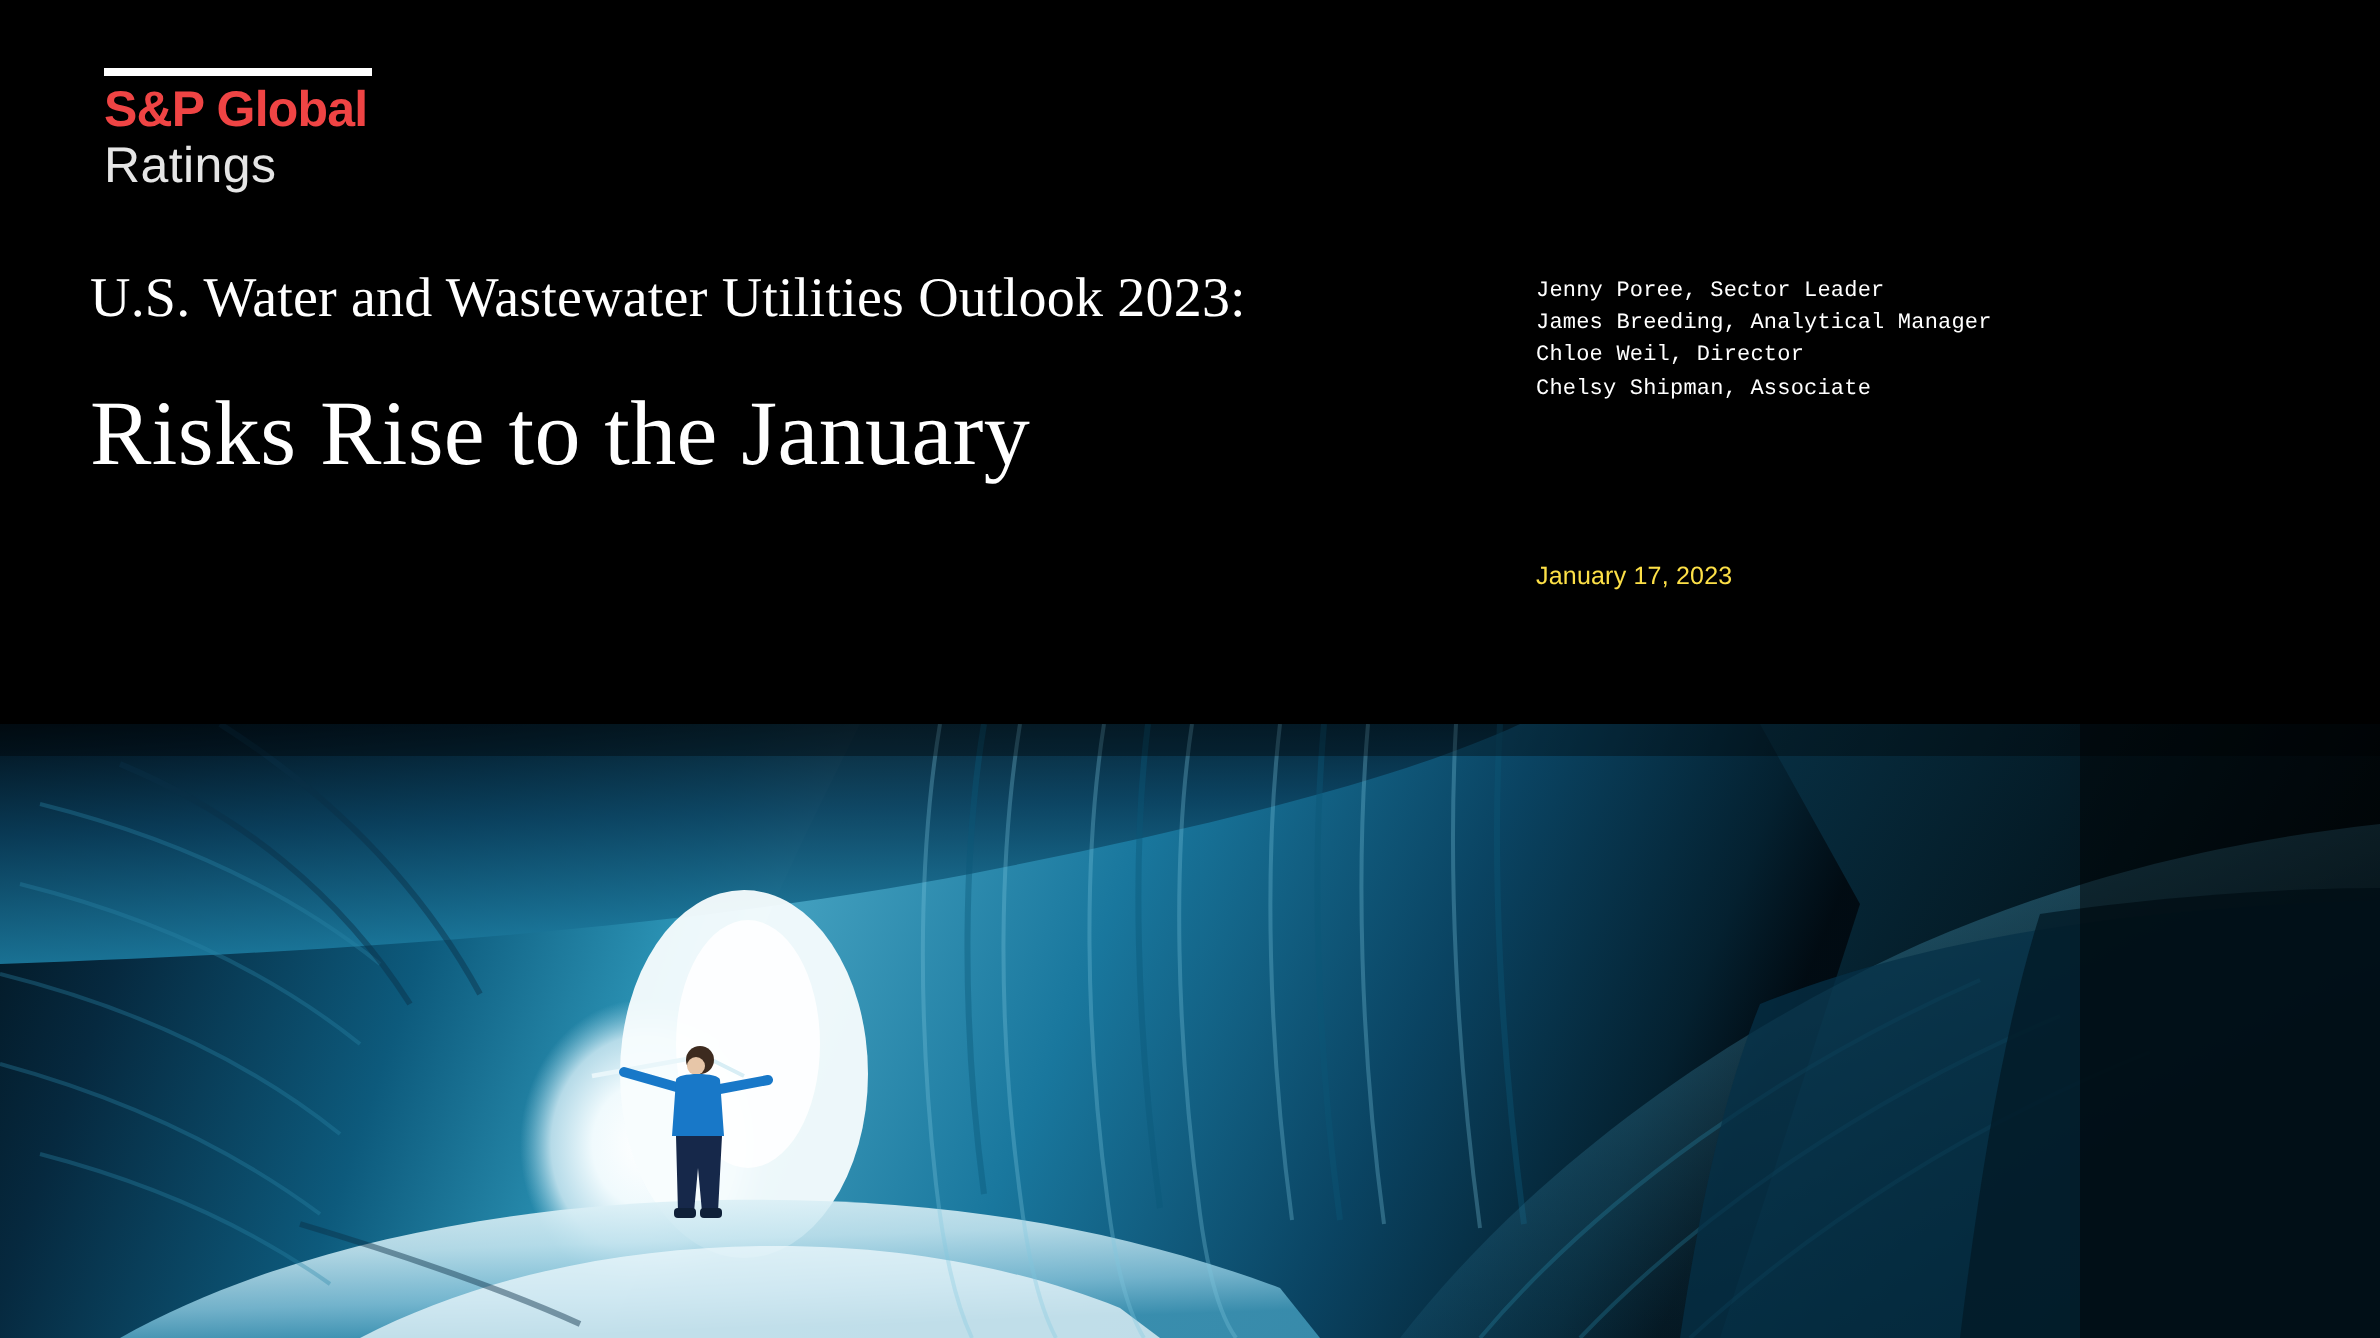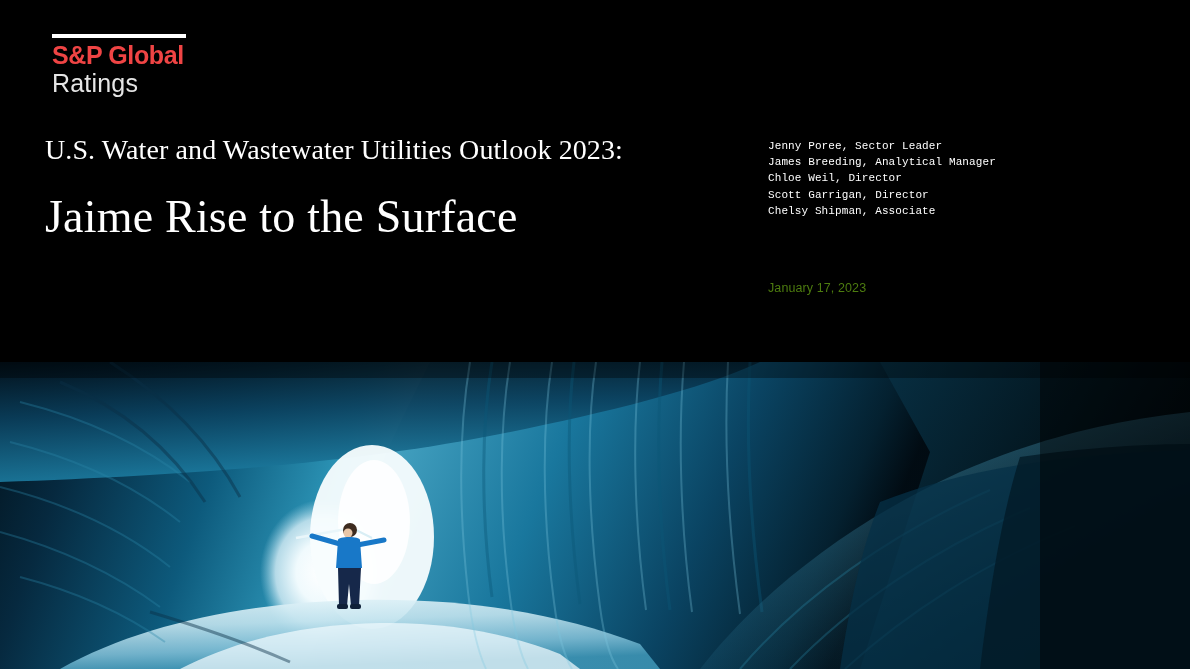--- a/index.html
+++ b/index.html
@@ -22,21 +22,21 @@
   .subtitle{font-family:"Liberation Serif",serif;font-size:28px;line-height:1.16;
             color:#ffffff;letter-spacing:0.1px;white-space:nowrap;}
   .headline{font-family:"Liberation Serif",serif;font-size:46px;line-height:1.1;
             color:#ffffff;letter-spacing:0.2px;margin-top:26px;white-space:nowrap;}
 
   
   .authors{position:absolute;left:768px;top:138px;width:330px;}
   .author{font-family:Liberation Mono, monospace;font-size:11px;line-height:16.2px;
           color:#ffffff;letter-spacing:0.1px;white-space:nowrap;}
   .pubdate{position:absolute;left:768px;top:281px;font-family:"Liberation Sans",sans-serif;
-           font-size:12.5px;color:#4d7c0f;letter-spacing:0.1px;white-space:nowrap;}
+           font-size:12.5px;color:#fde047;letter-spacing:0.1px;white-space:nowrap;}
 
   
   .photo{position:absolute;left:0;top:362px;width:1190px;height:307px;overflow:hidden;
          background:#04141f;}
   .photo svg{display:block;width:1190px;height:307px;}
 </style>
 </head>
 <body>
 
 <div class="slide">
@@ -44,28 +44,27 @@
   <div class="header"></div>
 
   <div class="logo">
     <div class="logo-rule"></div>
     <div class="logo-sp">S&amp;P Global</div>
     <div class="logo-ratings">Ratings</div>
   </div>
 
   <div class="titles">
     <div class="subtitle">U.S. Water and Wastewater Utilities Outlook 2023:</div>
-    <div class="headline">Jaime Rise to the Surface</div>
+    <div class="headline">Risks Rise to the January</div>
   </div>
 
   <div class="authors">
     <div class="author">Jenny Poree, Sector Leader</div>
     <div class="author">James Breeding, Analytical Manager</div>
     <div class="author">Chloe Weil, Director</div>
-    <div class="author">Scott Garrigan, Director</div>
     <div class="author">Chelsy Shipman, Associate</div>
   </div>
 
   <div class="pubdate">January 17, 2023</div>
 
   <div class="photo">
     <svg viewBox="0 0 1190 307" preserveAspectRatio="none">
       <defs>
         <radialGradient id="glow" cx="31%" cy="58%" r="26%">
           <stop offset="0%" stop-color="#ffffff"></stop>

